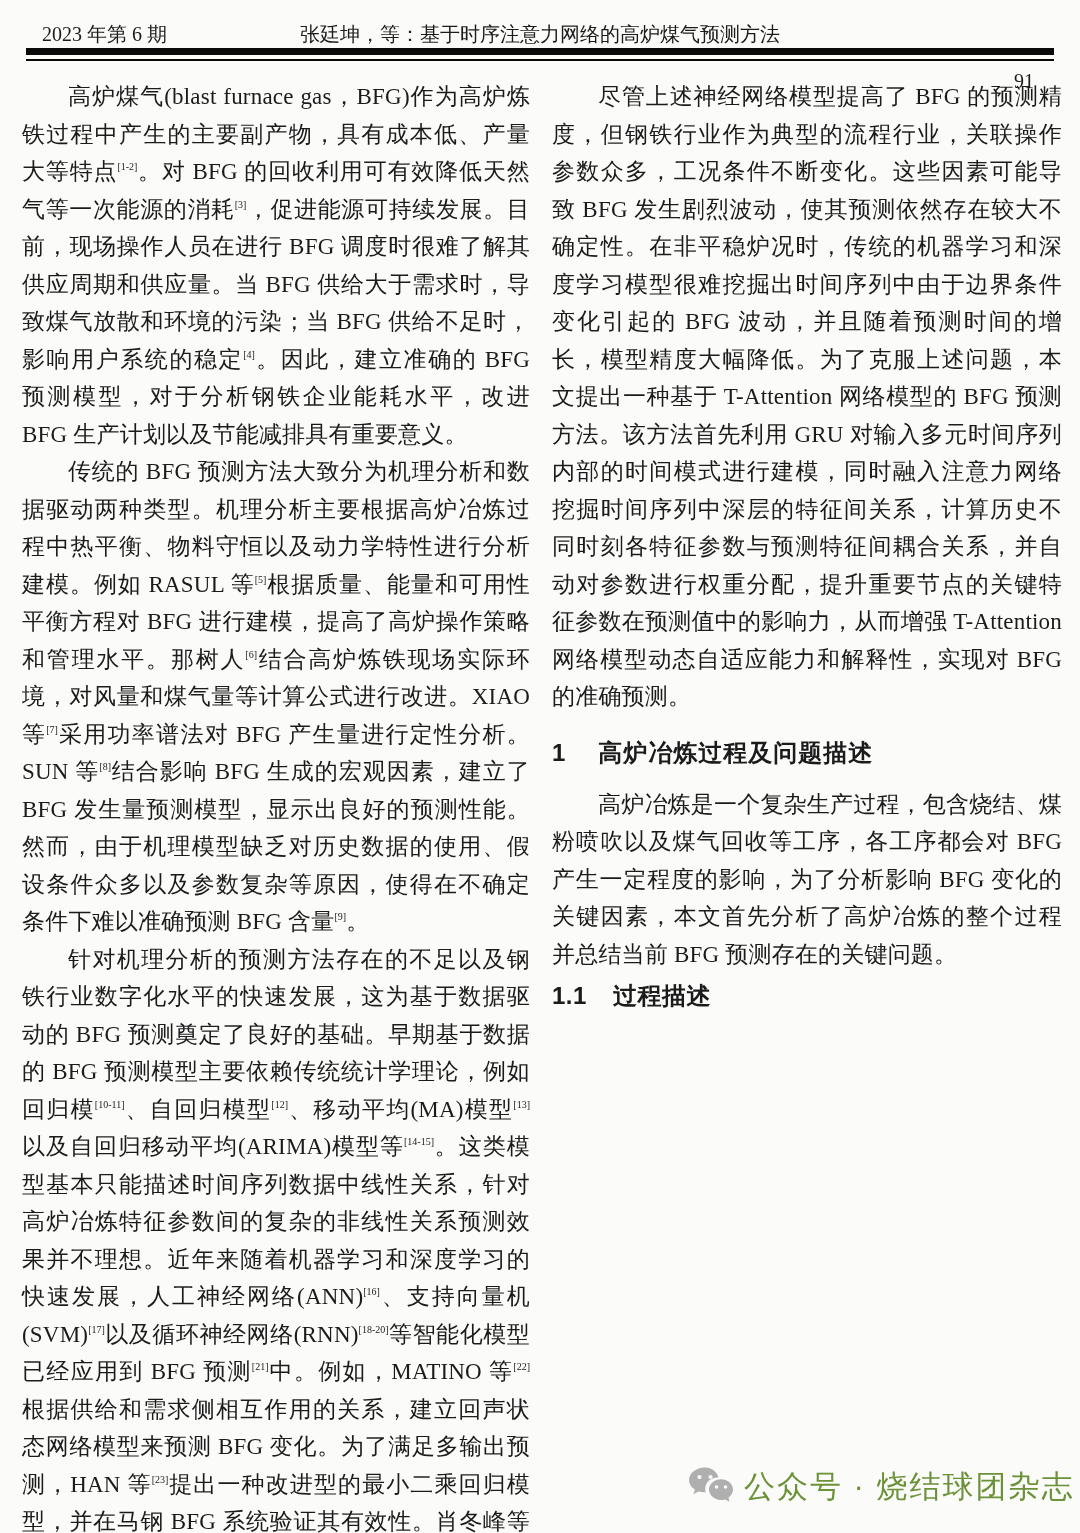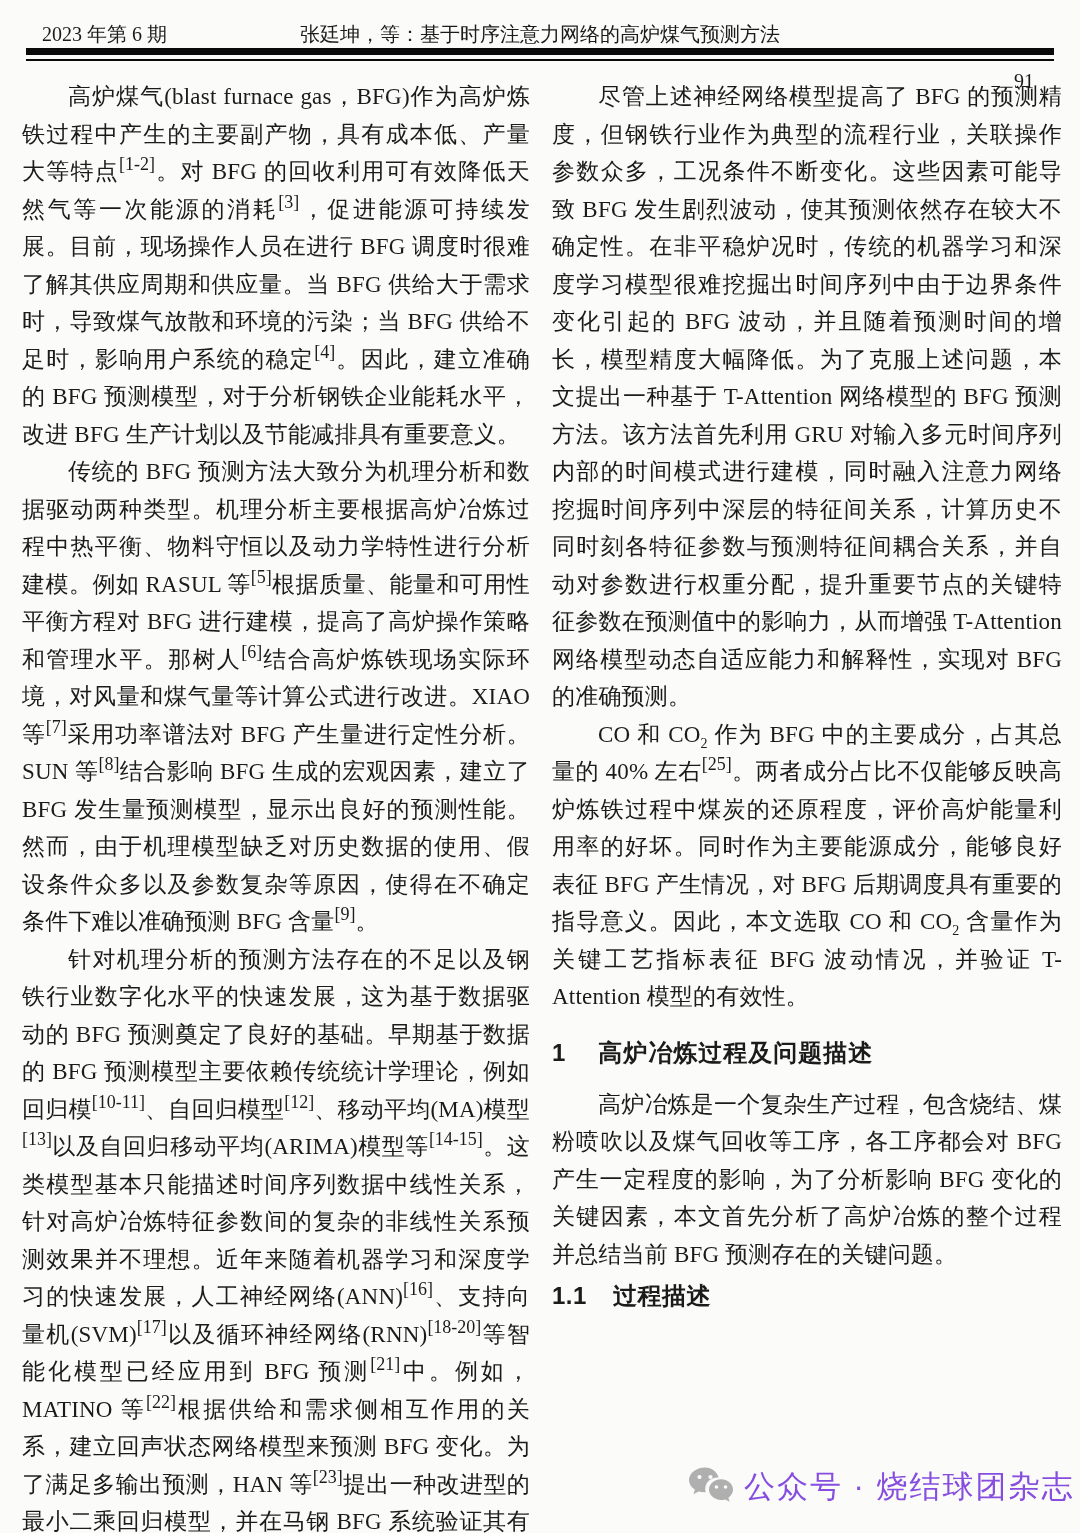--- a/index.html
+++ b/index.html
@@ -17,21 +17,21 @@
   .rule-thin{position:absolute;left:26px;right:26px;top:59px;height:2px;background:#0a0a0a;}
   
   .col{position:absolute;top:78px;width:508px;}
   .col-left{left:22px;}
   .col-right{left:552px;width:510px;}
   .para{
     margin:0;font-size:23px;line-height:37.5px;text-align:justify;
     text-indent:2em;letter-spacing:.2px;
   }
   .para.noindent{text-indent:0;}
-  sup.ref{font-size:18px;line-height:0;vertical-align:super;letter-spacing:0;}
+  sup.ref{font-size:10px;line-height:0;vertical-align:super;letter-spacing:0;}
   sub.chem{font-size:14px;line-height:0;vertical-align:sub;letter-spacing:0;}
   
   .h1{
     margin:21px 0 17px 0;font-size:24px;font-weight:bold;
     font-family:"Liberation Sans","DejaVu Sans",sans-serif;letter-spacing:1px;
   }
   .h1 .hnum{margin-right:32px;}
   .h2{
     margin:7px 0 5px 0;font-size:24px;font-weight:bold;
     font-family:"Liberation Sans","DejaVu Sans",sans-serif;letter-spacing:.5px;
@@ -59,35 +59,34 @@
 <div class="rule-thick"></div>
 <div class="rule-thin"></div>
 
 <div class="col col-left" id="col-left">
     <p class="para">高炉煤气(blast furnace gas，BFG)作为高炉炼铁过程中产生的主要副产物，具有成本低、产量大等特点<sup class="ref">[1-2]</sup>。对 BFG 的回收利用可有效降低天然气等一次能源的消耗<sup class="ref">[3]</sup>，促进能源可持续发展。目前，现场操作人员在进行 BFG 调度时很难了解其供应周期和供应量。当 BFG 供给大于需求时，导致煤气放散和环境的污染；当 BFG 供给不足时，影响用户系统的稳定<sup class="ref">[4]</sup>。因此，建立准确的 BFG 预测模型，对于分析钢铁企业能耗水平，改进 BFG 生产计划以及节能减排具有重要意义。</p>
     <p class="para">传统的 BFG 预测方法大致分为机理分析和数据驱动两种类型。机理分析主要根据高炉冶炼过程中热平衡、物料守恒以及动力学特性进行分析建模。例如 RASUL 等<sup class="ref">[5]</sup>根据质量、能量和可用性平衡方程对 BFG 进行建模，提高了高炉操作策略和管理水平。那树人<sup class="ref">[6]</sup>结合高炉炼铁现场实际环境，对风量和煤气量等计算公式进行改进。XIAO 等<sup class="ref">[7]</sup>采用功率谱法对 BFG 产生量进行定性分析。SUN 等<sup class="ref">[8]</sup>结合影响 BFG 生成的宏观因素，建立了 BFG 发生量预测模型，显示出良好的预测性能。然而，由于机理模型缺乏对历史数据的使用、假设条件众多以及参数复杂等原因，使得在不确定条件下难以准确预测 BFG 含量<sup class="ref">[9]</sup>。</p>
     <p class="para">针对机理分析的预测方法存在的不足以及钢铁行业数字化水平的快速发展，这为基于数据驱动的 BFG 预测奠定了良好的基础。早期基于数据的 BFG 预测模型主要依赖传统统计学理论，例如回归模<sup class="ref">[10-11]</sup>、自回归模型<sup class="ref">[12]</sup>、移动平均(MA)模型<sup class="ref">[13]</sup>以及自回归移动平均(ARIMA)模型等<sup class="ref">[14-15]</sup>。这类模型基本只能描述时间序列数据中线性关系，针对高炉冶炼特征参数间的复杂的非线性关系预测效果并不理想。近年来随着机器学习和深度学习的快速发展，人工神经网络(ANN)<sup class="ref">[16]</sup>、支持向量机(SVM)<sup class="ref">[17]</sup>以及循环神经网络(RNN)<sup class="ref">[18-20]</sup>等智能化模型已经应用到 BFG 预测<sup class="ref">[21]</sup>中。例如，MATINO 等<sup class="ref">[22]</sup>根据供给和需求侧相互作用的关系，建立回声状态网络模型来预测 BFG 变化。为了满足多输出预测，HAN 等<sup class="ref">[23]</sup>提出一种改进型的最小二乘回归模型，并在马钢 BFG 系统验证其有效性。肖冬峰等利用机理和数据相结合方式分析</p>
   </div>
 <div class="col col-right" id="col-right">
     <p class="para">尽管上述神经网络模型提高了 BFG 的预测精度，但钢铁行业作为典型的流程行业，关联操作参数众多，工况条件不断变化。这些因素可能导致 BFG 发生剧烈波动，使其预测依然存在较大不确定性。在非平稳炉况时，传统的机器学习和深度学习模型很难挖掘出时间序列中由于边界条件变化引起的 BFG 波动，并且随着预测时间的增长，模型精度大幅降低。为了克服上述问题，本文提出一种基于 T-Attention 网络模型的 BFG 预测方法。该方法首先利用 GRU 对输入多元时间序列内部的时间模式进行建模，同时融入注意力网络挖掘时间序列中深层的特征间关系，计算历史不同时刻各特征参数与预测特征间耦合关系，并自动对参数进行权重分配，提升重要节点的关键特征参数在预测值中的影响力，从而增强 T-Attention 网络模型动态自适应能力和解释性，实现对 BFG 的准确预测。</p>
-    <p class="para">CO 和 CO<sub class="chem">2</sub> 作为 BFG 中的主要成分，占其总量的 40% 左右<sup class="ref">[25]</sup>。两者成分占比不仅能够反映高炉炼铁过程中煤炭的还原程度，评价高炉能量利用率的好坏。同时作为主要能源成分，能够良好表征 BFG 产生情况，对 BFG 后期调度具有重要的指导意义。因此，本文选取 CO 和 CO<sub class="chem">2</sub> 含量作为关键工艺指标表征 BFG 波动情况，并验证 T-Attention 模型的有效性。</p>
     <div class="h1"><span class="hnum">1</span><span class="htitle">高炉冶炼过程及问题描述</span></div>
     <p class="para">高炉冶炼是一个复杂生产过程，包含烧结、煤粉喷吹以及煤气回收等工序，各工序都会对 BFG 产生一定程度的影响，为了分析影响 BFG 变化的关键因素，本文首先分析了高炉冶炼的整个过程并总结当前 BFG 预测存在的关键问题。</p>
     <div class="h2"><span class="hnum">1.1</span><span class="htitle">过程描述</span></div>
   </div>
 
 <div class="watermark">
   <span>
     <svg width="46" height="38" viewBox="0 0 46 38" aria-hidden="true">
       <g fill="#9f9f9f">
         <path d="M17 1.5C8.2 1.5 1 7.1 1 14c0 3.9 2.3 7.3 5.9 9.6l-1.5 4.6 5.3-2.7c1.9.5 3.5.8 5.5.8.5 0 1 0 1.5-.1-.3-1-.5-2-.5-3.1 0-6.4 5.5-11.5 12.3-11.5h1C29.4 6.1 23.9 1.5 17 1.5z"></path>
         <path d="M45 23.6c0-5.7-5.7-10.4-12-10.4s-12 4.7-12 10.4S26.4 34 33 34c1.4 0 2.8-.2 4.1-.6l4.5 2.3-1.2-3.9c2.8-2 4.6-4.9 4.6-8.2z"></path>
       </g>
       <g fill="#fbfbfa">
         <circle cx="11.5" cy="11" r="2.1"></circle>
           <circle cx="22.5" cy="11" r="2.1"></circle>
         <circle cx="28.5" cy="21" r="1.8"></circle>
           <circle cx="37.5" cy="21" r="1.8"></circle>
       </g>
     </svg>
   </span>
-  <span class="wm-text" style="color: #6d28d9;">公众号 · 烧结球团杂志</span>
+  <span class="wm-text" style="color: #4d7c0f;">公众号 · 烧结球团杂志</span>
 </div>
 
 </body></html>

